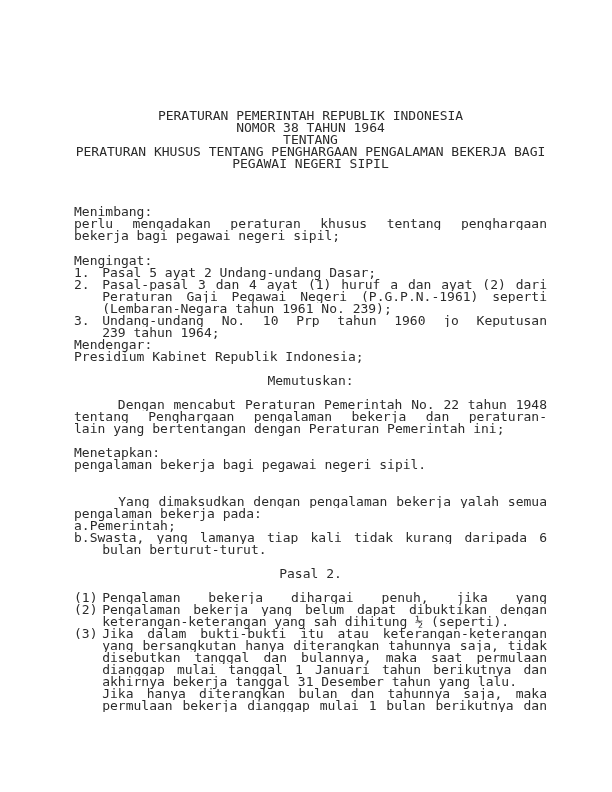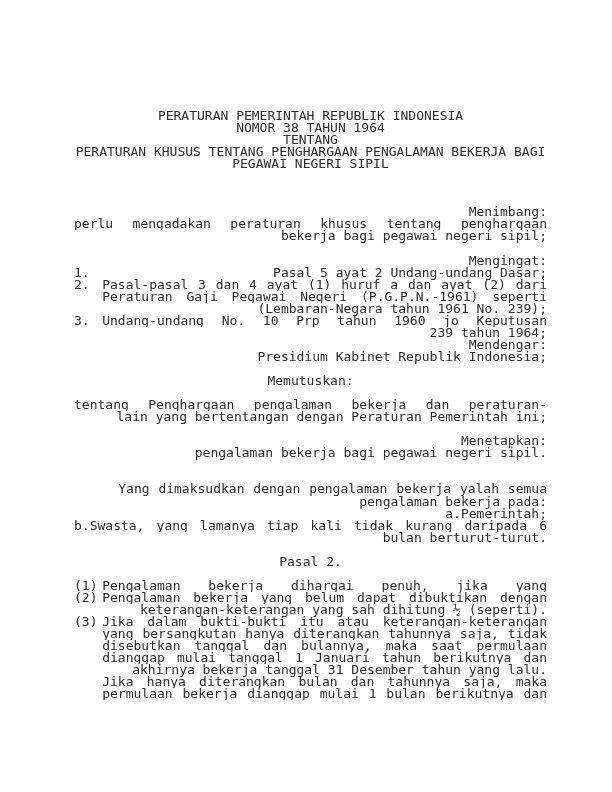--- a/index.html
+++ b/index.html
@@ -30,21 +30,20 @@
     font-size: 13px;
     line-height: 12.05px;
     color: #2b2b2b;
     letter-spacing: 0px;
     margin-top: 44px;
   }
   .line {
     white-space: pre;
     display: block;
     height: 12.05px;
-    text-align: right;
   }
   .just {
     text-align: justify;
     text-align-last: justify;
     white-space: pre-wrap;
     display: block;
     height: 12.05px;
     overflow: hidden;
   }
   .ctr {
@@ -133,20 +132,21 @@
     <div class="blk">
       <span class="line">Mendengar:</span>
       <span class="line">Presidium Kabinet Republik Indonesia;</span>
     </div>
 
     <span class="gap"></span>
 
     <div class="blk">
       <span class="ctr">Memutuskan:</span>
       <span class="gap"></span>
+      <span class="just">     Dengan mencabut Peraturan Pemerintah No. 22 tahun 1948</span>
       <span class="just">tentang Penghargaan pengalaman bekerja dan peraturan-peraturan</span>
       <span class="line">lain yang bertentangan dengan Peraturan Pemerintah ini;</span>
     </div>
 
     <span class="gap"></span>
 
     <div class="blk">
       <span class="line">Menetapkan:</span>
       <span class="line">pengalaman bekerja bagi pegawai negeri sipil.</span>
     </div>

